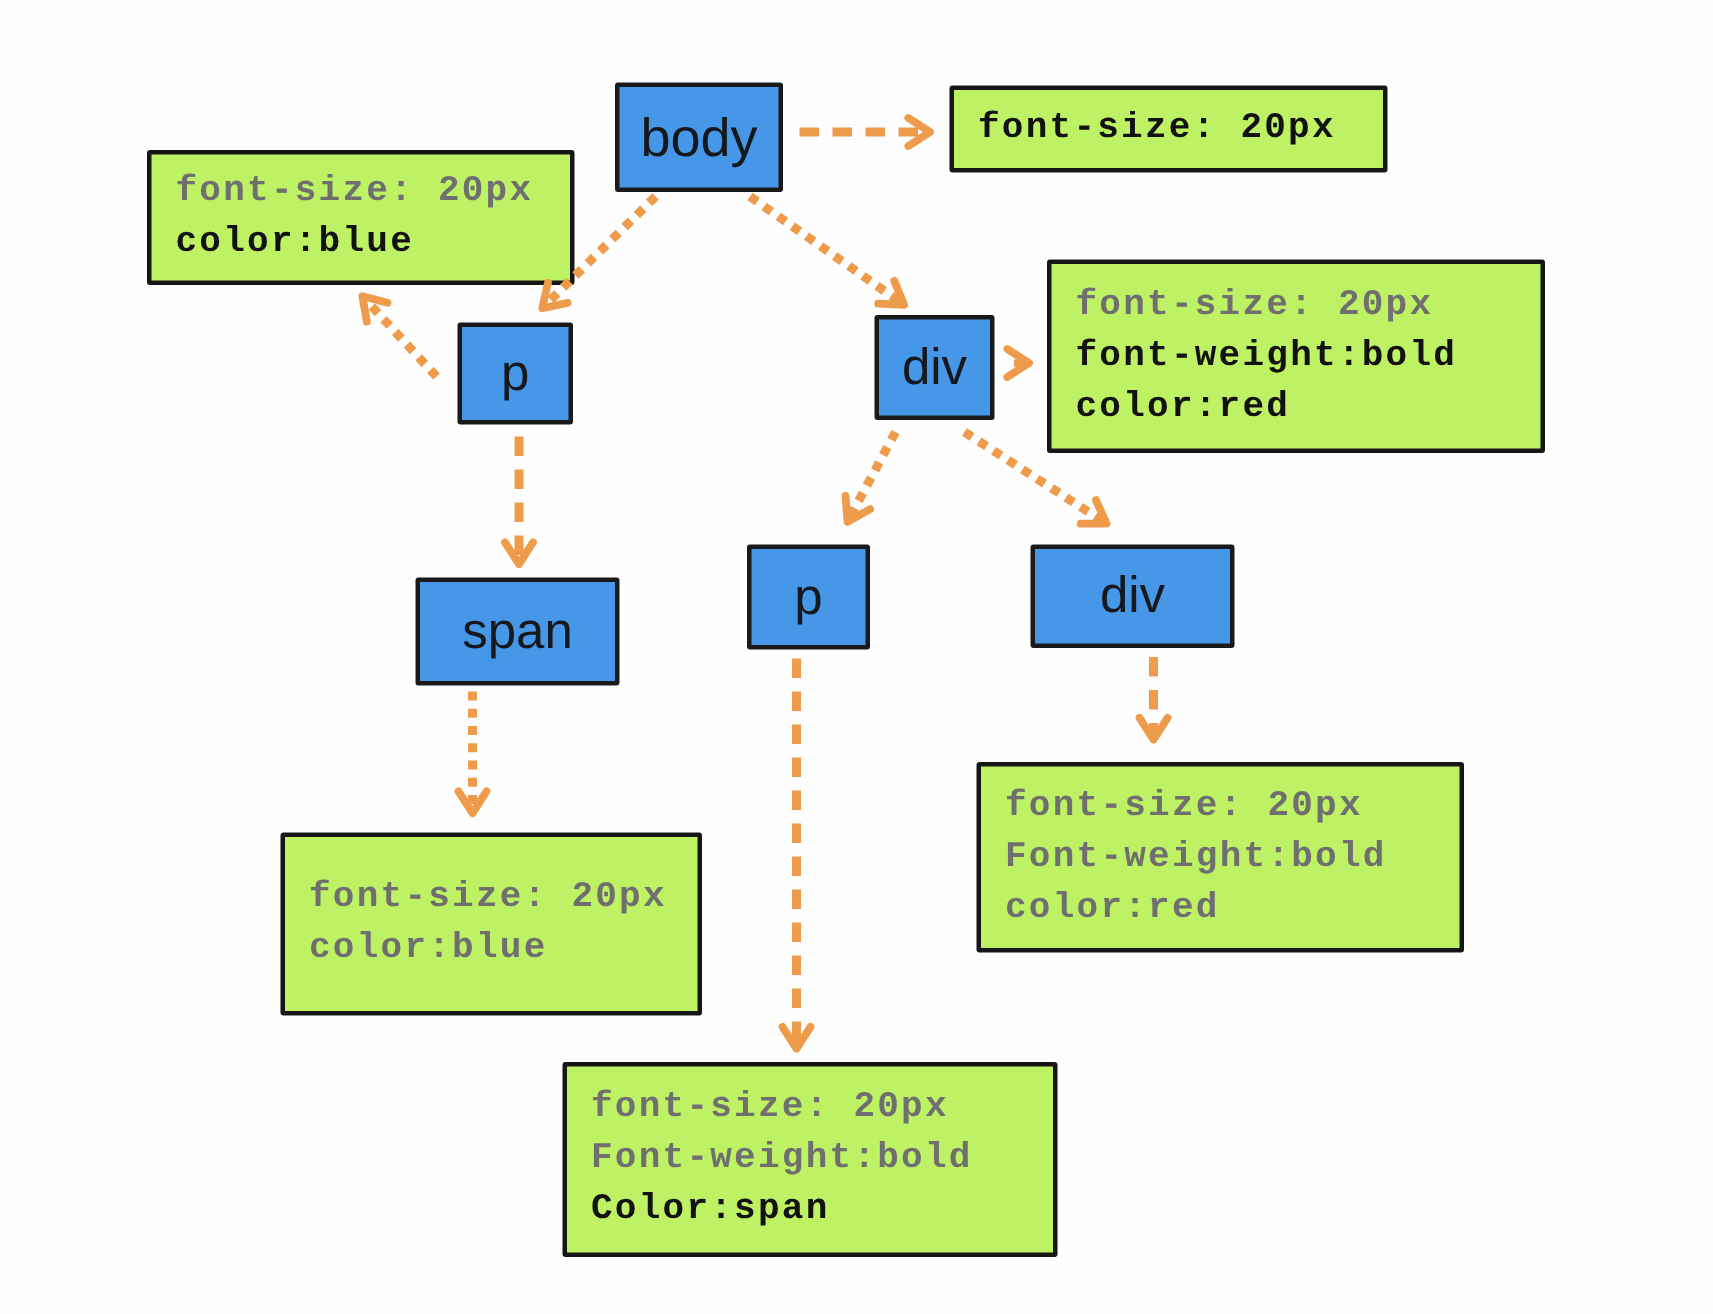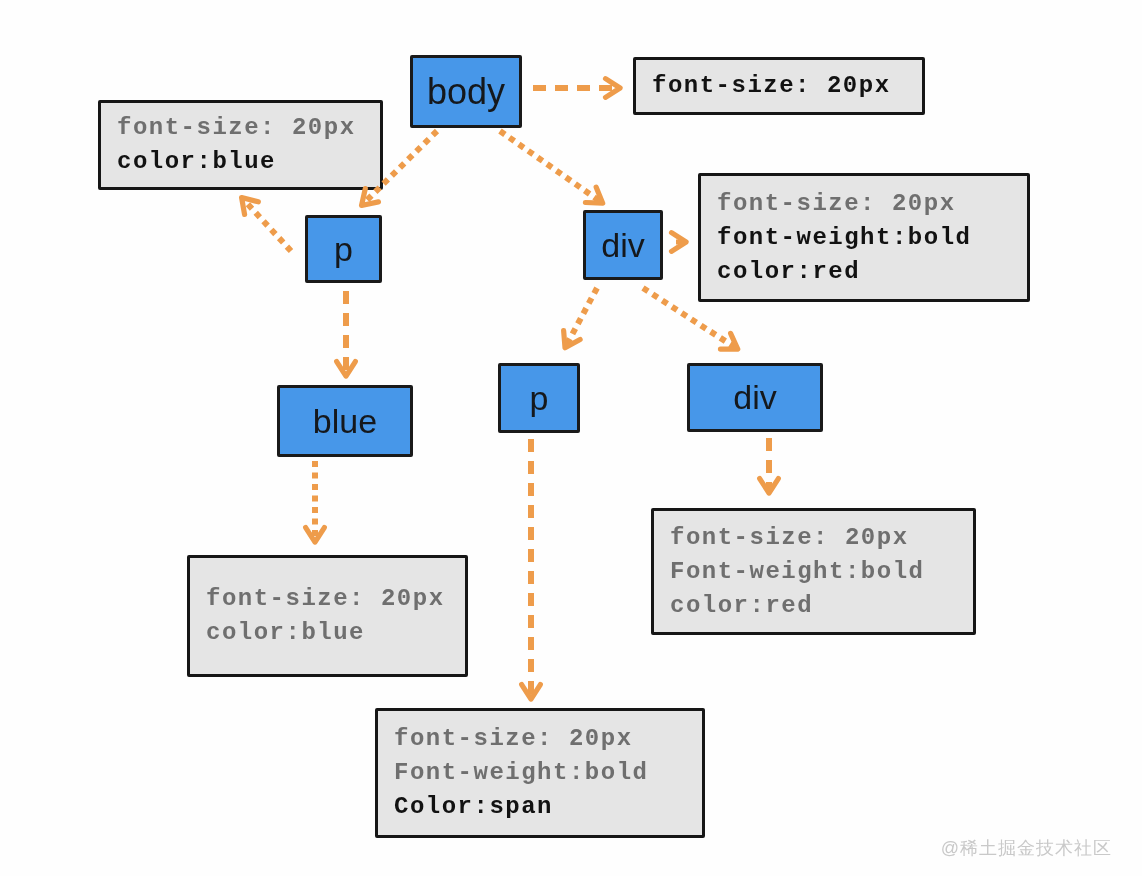--- a/index.html
+++ b/index.html
@@ -9,21 +9,21 @@
   }
   .node {
     position:absolute; box-sizing:border-box;
     background:#4797E9; border:3px solid #1a1a1a; border-radius:2px;
     display:flex; align-items:center; justify-content:center;
     color:#15181c; font-weight:400;
   }
   .node-label { pointer-events:none; }
   .propbox {
     position:absolute; box-sizing:border-box;
-    background:#e5e5e5; border:3px solid #161616; border-radius:2px;
+    background:#bef264; border:3px solid #161616; border-radius:2px;
     display:flex; flex-direction:column; justify-content:center;
     padding:8px 19px 8px 16px;
     font-family:"Liberation Mono", "DejaVu Sans Mono", monospace;
   }
   .prop-line { font-size:24px; line-height:34px; letter-spacing:1.5px; white-space:pre; }
   .inherited { color:#6f6f6f; font-weight:600; }
   .own { color:#121212; font-weight:700; }
   .edges { position:absolute; left:0; top:0; pointer-events:none; }
   .edge { stroke:#EE9C4B; fill:none; }
   .dashed { stroke-width:6; stroke-dasharray:13 9; }
@@ -77,21 +77,21 @@
 
   <div class="node" style="left:305px; top:215px; width:77px; height:68px; font-size:34px;">
     <span class="node-label">p</span>
   </div>
 
   <div class="node" style="left:583px; top:210px; width:80px; height:70px; font-size:34px;">
     <span class="node-label">div</span>
   </div>
 
   <div class="node" style="left:277px; top:385px; width:136px; height:72px; font-size:34px;">
-    <span class="node-label">blue</span>
+    <span class="node-label">span</span>
   </div>
 
   <div class="node" style="left:498px; top:363px; width:82px; height:70px; font-size:34px;">
     <span class="node-label">p</span>
   </div>
 
   <div class="node" style="left:687px; top:363px; width:136px; height:69px; font-size:34px;">
     <span class="node-label">div</span>
   </div>
 
@@ -107,15 +107,14 @@
     <path class="edge dotted" d="M291,251 L243,199" marker-end="url(#ah)"></path>
     <path class="edge dashed" d="M346,291 L346,374" marker-end="url(#ah)"></path>
     <path class="edge dotted" d="M315,461 L315,540" marker-end="url(#ah)"></path>
     <path class="edge solid" d="M676,242 L684,242" marker-end="url(#ah)"></path>
     <path class="edge dotted" d="M597,288 L566,346" marker-end="url(#ah)"></path>
     <path class="edge dotted" d="M643,288 L736,348" marker-end="url(#ah)"></path>
     <path class="edge dashed" d="M531,439 L531,697" marker-end="url(#ah)"></path>
     <path class="edge dashed" d="M769,438 L769,491" marker-end="url(#ah)"></path>
   </svg>
 
-  <div class="watermark">@稀土掘金技术社区</div>
 
 </div>
 
 </body></html>

